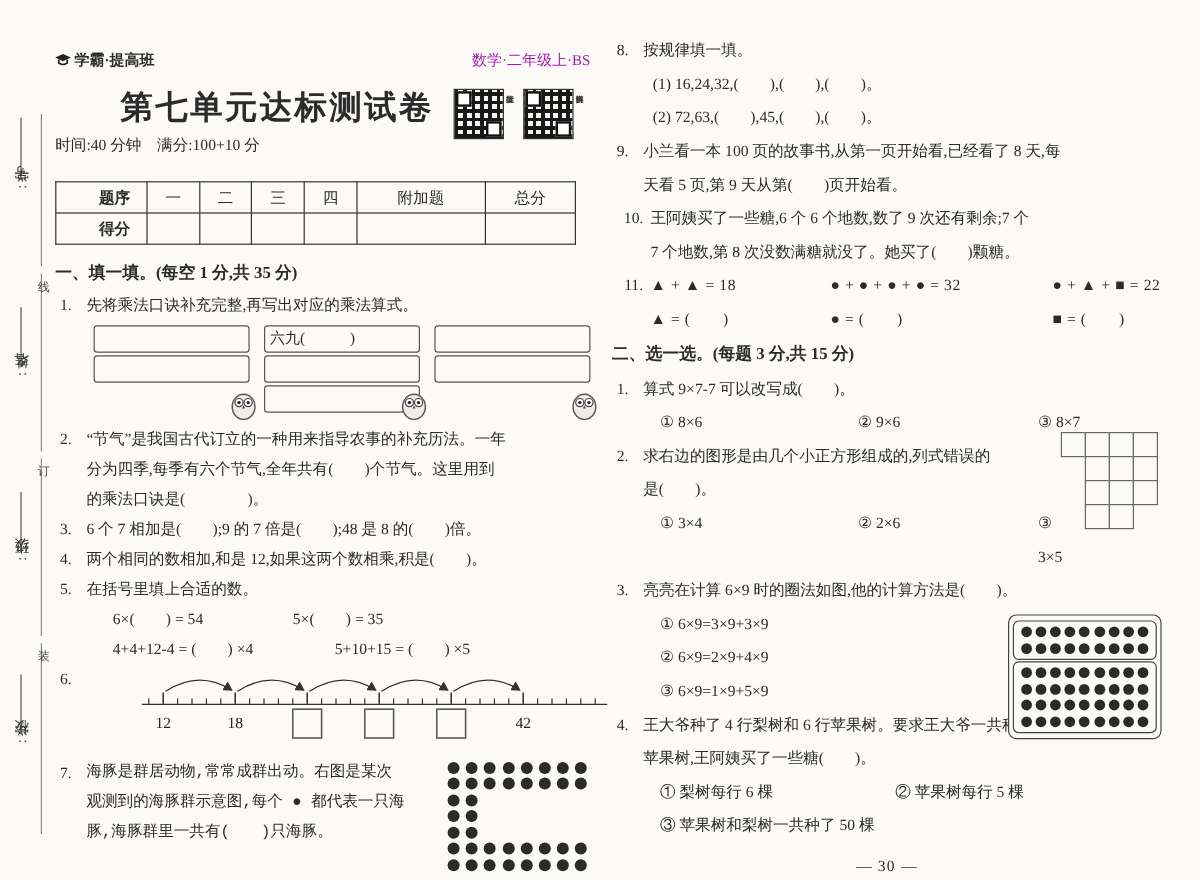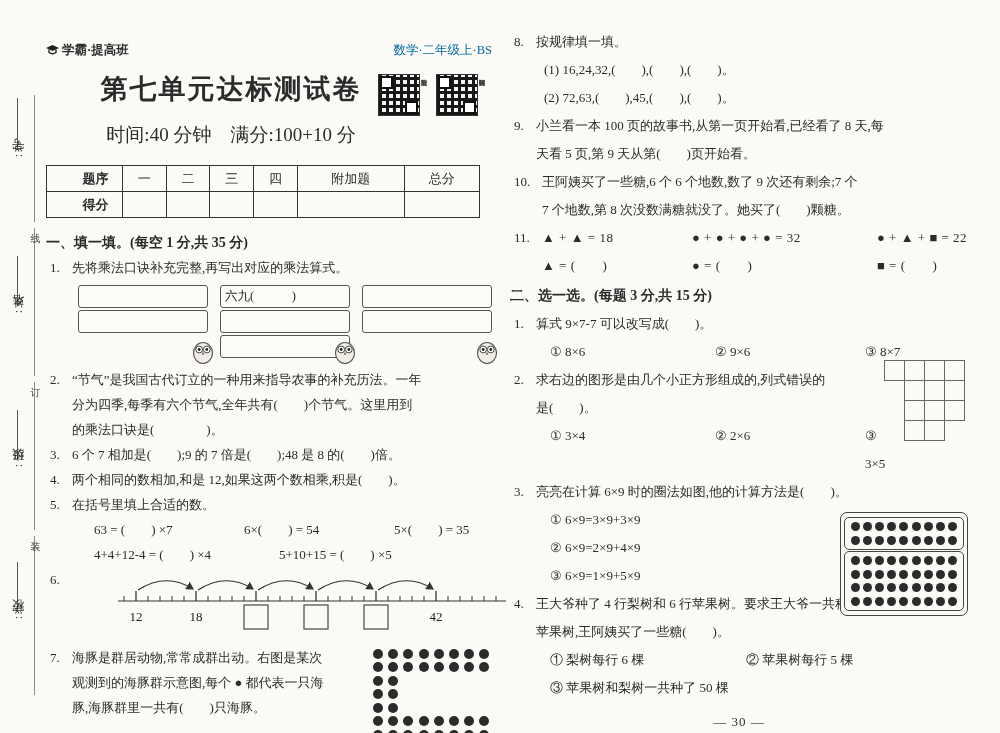--- a/index.html
+++ b/index.html
@@ -16,63 +16,63 @@
   .bchar  { position:absolute; left:28px; writing-mode:vertical-rl; font-size:10px; color:#444;
             background:#fbfaf7; padding:3px 0; }
 
   
   .page { position:absolute; top:0; font-size:13px; }
   .p1 { left:46px; top:38px; width:446px; line-height:25px; }
   .p2 { left:510px; top:28px; width:458px; line-height:28px; }
 
   .hdr { display:flex; justify-content:space-between; align-items:flex-start; font-size:12.5px; }
   .brand { display:inline-flex; align-items:center; gap:3px; font-weight:bold; color:#2e2e2e; }
-  .edition { color:#0369a1; }
+  .edition { color:#a21caf; }
 
   .title { margin-top:14px; width:370px; text-align:center; font-size:27px; font-weight:bold; letter-spacing:2px; }
-  .subtitle { width:370px; text-align:center; font-size:19px; margin-top:20px; }
+  .subtitle { width:370px; font-size:13px; margin-top:6px; }
 
   .qrs { position:absolute; top:36px; right:6px; display:flex; gap:8px; }
   .qrwrap { position:relative; display:flex; align-items:stretch; }
   .qr { position:relative; width:42px; height:42px; border:1px solid #333; background:
         repeating-linear-gradient(90deg,#181818 0 3px,transparent 3px 7px),
         repeating-linear-gradient(0deg,#181818 0 3px,#f4f3ef 3px 7px); }
   .qr::before { content:""; position:absolute; left:1px; top:1px; width:9px; height:9px;
         border:2.5px solid #111; background:#fff; }
   .qr::after  { content:""; position:absolute; right:1px; bottom:1px; width:9px; height:9px;
         border:2.5px solid #111; background:#fff; }
   .qrlabel { writing-mode:vertical-rl; font-size:6.5px; color:#333; line-height:7px; margin-left:1px; }
 
   table.score { border-collapse:collapse; margin-top:18px; width:434px; }
   table.score td { border:1.2px solid #333; height:25px; text-align:center; font-size:13px; padding:0 2px; }
   table.score td.c0 { width:76px; font-weight:bold;padding-left:24px; }
 
   .content { margin-top:12px; }
   .secttl { font-size:14px; font-weight:bold; margin-top:2px; }
   .q { display:flex; align-items:flex-start; }
   .qno { flex:none; width:26px; text-align:left; padding-left:4px; }
-  .qno.w { width:32px; }
+  .qno.w { width:32px;text-align:center; }
   .qb { flex:1; min-width:0; }
 
   
   .boxes { display:flex; gap:12px; margin:5px 0 7px 6px; }
   .boxg { position:relative; width:134px; }
   .brow { height:23px; border:1.3px solid #555; border-radius:3px; margin-bottom:2px; background:#fcfbf8;
           font-size:12.5px; line-height:21px; padding-left:4px; white-space:nowrap; overflow:hidden; }
   .owl { position:absolute; right:-6px; bottom:-4px; }
 
   
   .q5row1 { display:grid; grid-template-columns:150px 150px auto; padding-left:22px; }
   .q5row2 { display:grid; grid-template-columns:185px auto; padding-left:22px; }
 
   
   .nlwrap { margin:4px 0 2px 46px;text-align:right; }
 
   
-  .q7flex { display:flex; gap:26px; }
+  .q7flex { display:flex; gap:26px;font-family:Liberation Mono, monospace; }
   .q7text { width:300px; }
   .dots { padding-top:2px; }
   .dotrow { display:flex; height:13.5px; align-items:center; }
   .dot { display:inline-block; border-radius:50%; background:#2b2b2b; }
   .d10 { width:10px; height:10px; margin:0 2.6px; }
   .d8 { width:9px; height:9px; margin:1px 1.6px; }
 
   .pagenum { text-align:center; font-size:13px; margin-top:6px; letter-spacing:1px; }
 
   
@@ -234,21 +234,20 @@
       <div class="q">
         <span class="qno">4.</span>
         <div class="qb">两个相同的数相加,和是 12,如果这两个数相乘,积是(　　)。</div>
       </div>
 
       <div class="q">
         <span class="qno">5.</span>
         <div class="qb">
           <div>在括号里填上合适的数。</div>
           <div class="q5row1">
-            <span>63 = (　　) ×7</span>
             <span>6×(　　) = 54</span>
             <span>5×(　　) = 35</span>
           </div>
           <div class="q5row2">
             <span>4+4+12-4 = (　　) ×4</span>
             <span>5+10+15 = (　　) ×5</span>
           </div>
         </div>
       </div>
 

